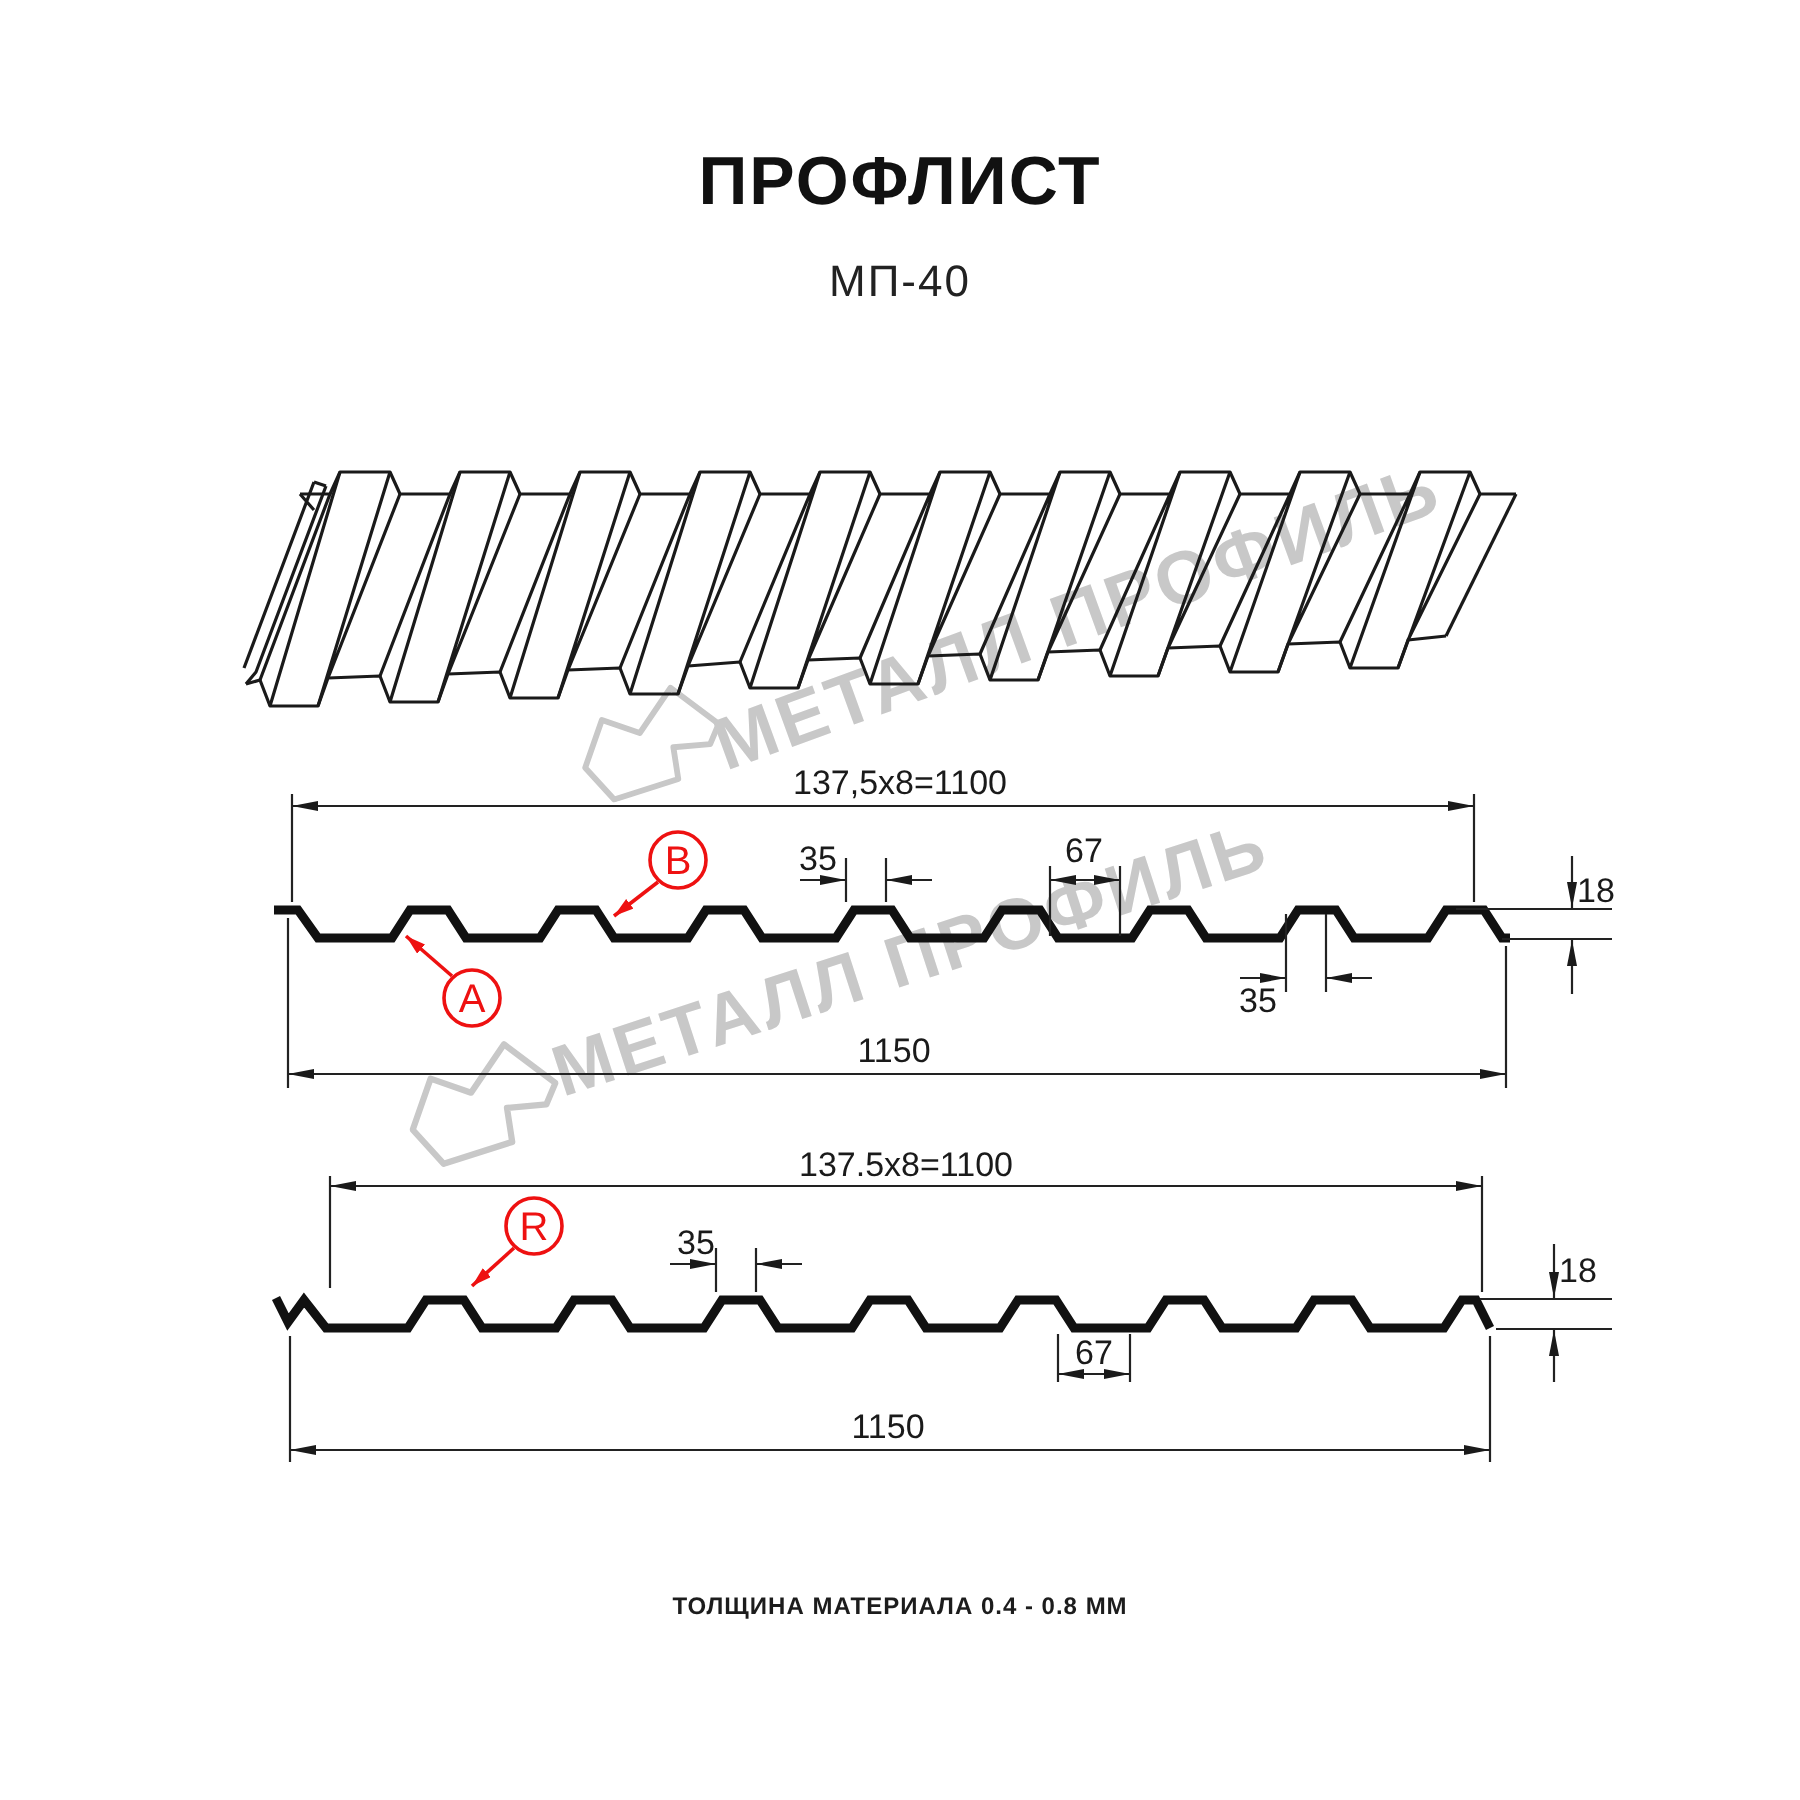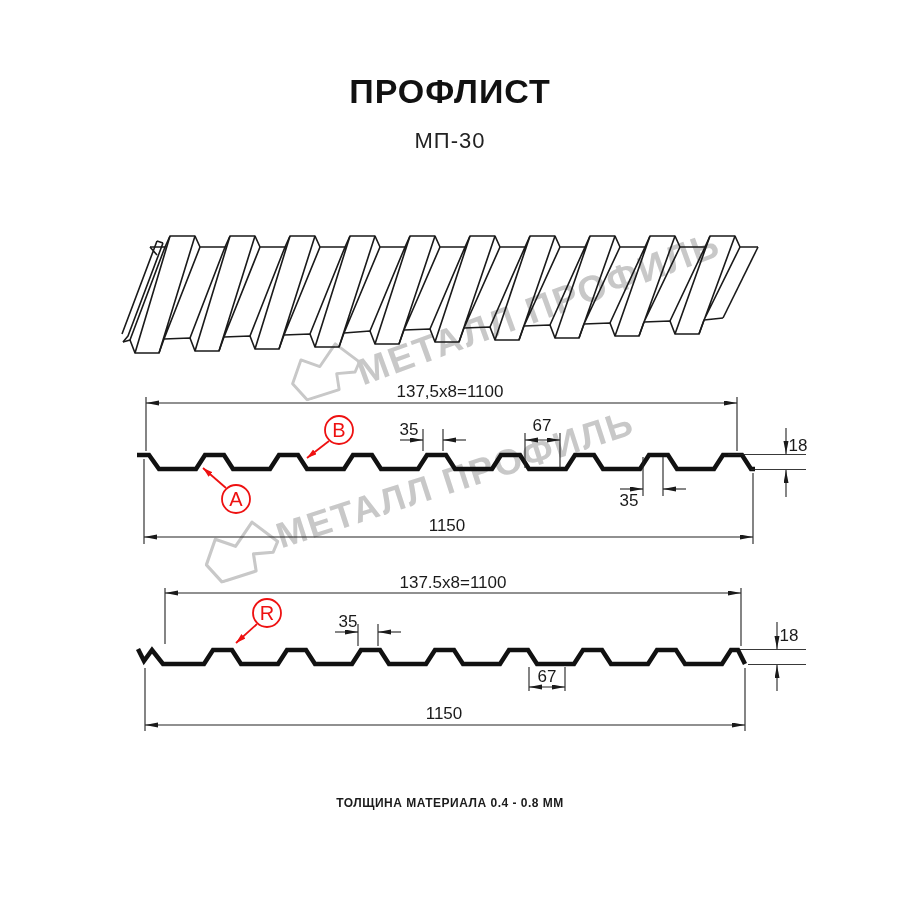--- a/index.html
+++ b/index.html
@@ -27,21 +27,21 @@
     <polygon points="2,46 21,17 44,32 72,7 98,39 89,51 64,47 62,69 16,72" fill="none" stroke="#c8c8c8" stroke-width="4" stroke-linejoin="round"></polygon>
   </svg>
   <div class="wm-text" style="left:366px;top:352px;font-size:37px;transform:rotate(-20deg);transform-origin:0 100%;">МЕТАЛЛ ПРОФИЛЬ</div>
 
   <svg class="wm-logo" style="left:202px;top:520px;transform:rotate(-14deg);" width="78" height="58" viewBox="0 0 100 74">
     <polygon points="2,46 21,17 44,32 72,7 98,39 89,51 64,47 62,69 16,72" fill="none" stroke="#c8c8c8" stroke-width="4" stroke-linejoin="round"></polygon>
   </svg>
   <div class="wm-text" style="left:284px;top:515px;font-size:36px;transform:rotate(-18deg);transform-origin:0 100%;">МЕТАЛЛ ПРОФИЛЬ</div>
 
   <div class="hdr-title">ПРОФЛИСТ</div>
-  <div class="hdr-sub">МП-30</div>
+  <div class="hdr-sub">МП-40</div>
   <div class="footer-note">ТОЛЩИНА МАТЕРИАЛА 0.4 - 0.8 ММ</div>
 
   <svg id="art" width="900" height="900" viewBox="0 0 900 900">
     <defs>
       <marker id="ab" markerUnits="userSpaceOnUse" markerWidth="14" markerHeight="6" refX="13" refY="2.5" orient="auto">
         <path d="M0,0 L13,2.5 L0,5 Z" fill="#1a1a1a"></path>
       </marker>
       <marker id="abs" markerUnits="userSpaceOnUse" markerWidth="14" markerHeight="6" refX="13" refY="2.5" orient="auto-start-reverse">
         <path d="M0,0 L13,2.5 L0,5 Z" fill="#1a1a1a"></path>
       </marker>

